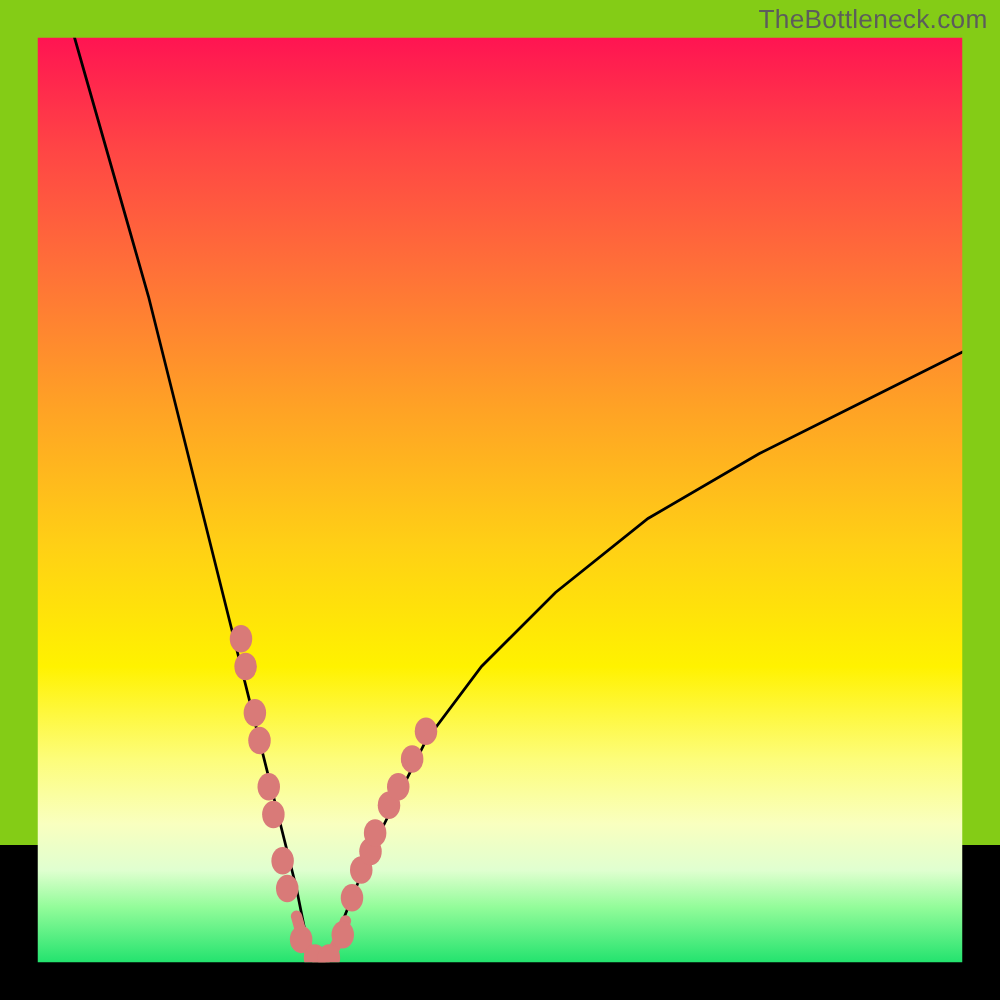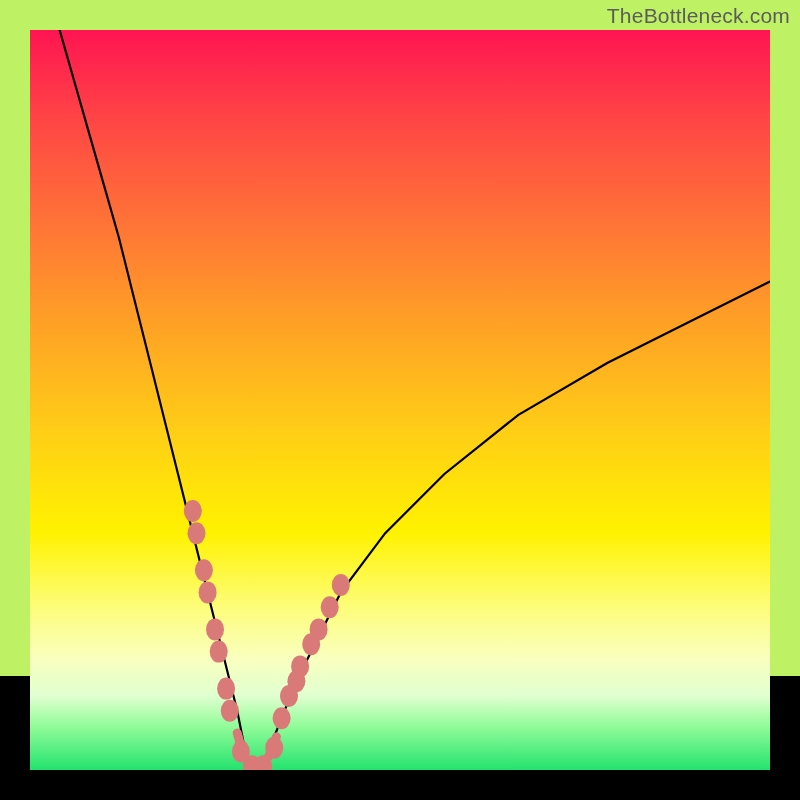--- a/index.html
+++ b/index.html
@@ -9,21 +9,21 @@
     height: 800px;
     overflow: hidden;
     background: #000;
     font-family: Arial, Helvetica, sans-serif;
   }
   .frame {
     position: absolute;
     top: 0; left: 0;
     width: 800px;
     height: 676px;
-    background: #bef264;
+    background: #84cc16;
   }
   .plot-area {
     position: absolute;
     top: 30px;
     left: 30px;
     width: 740px;
     height: 740px;
     overflow: hidden;
   }
   .gradient-bg {

